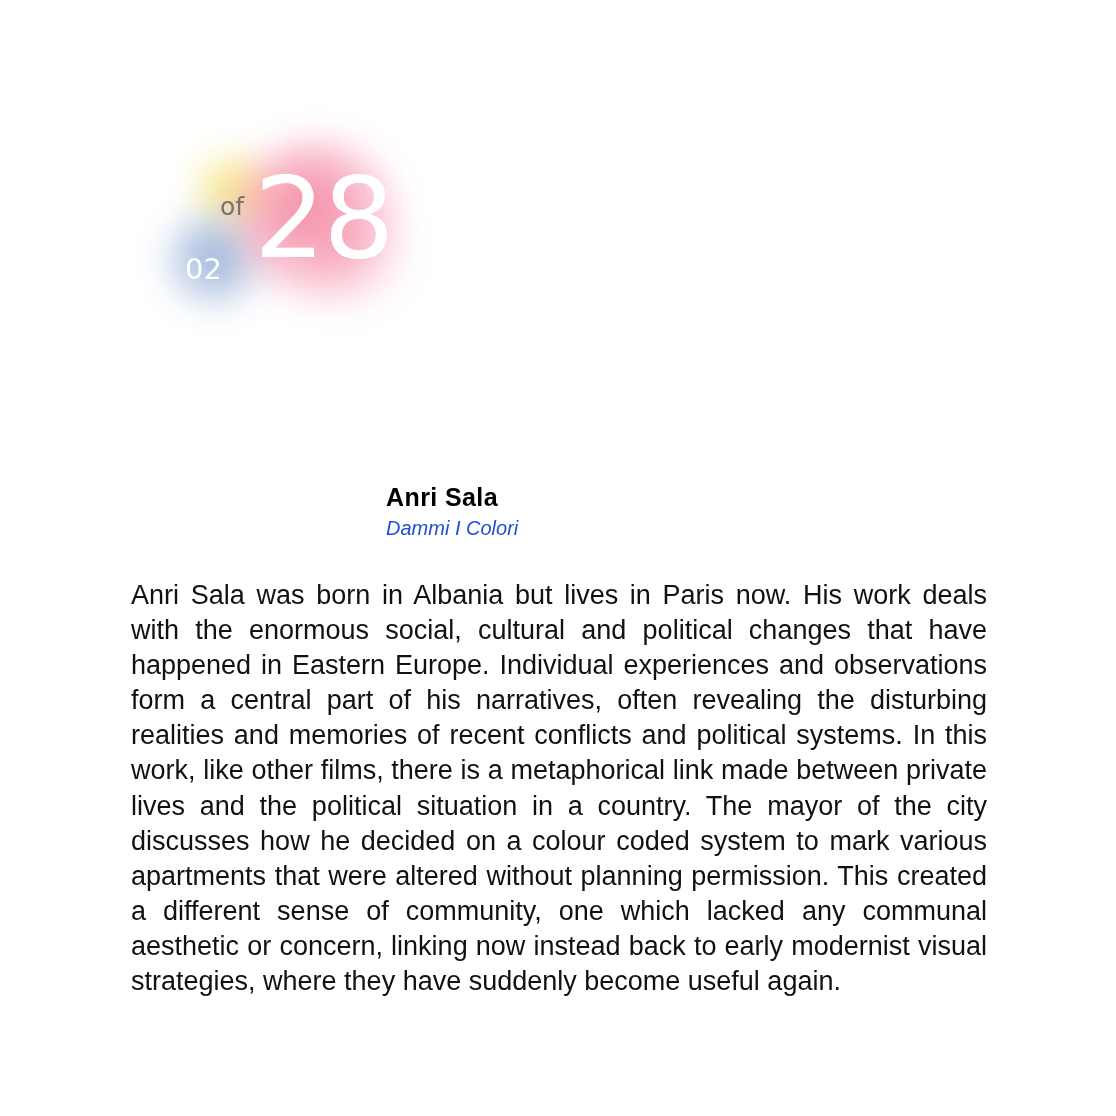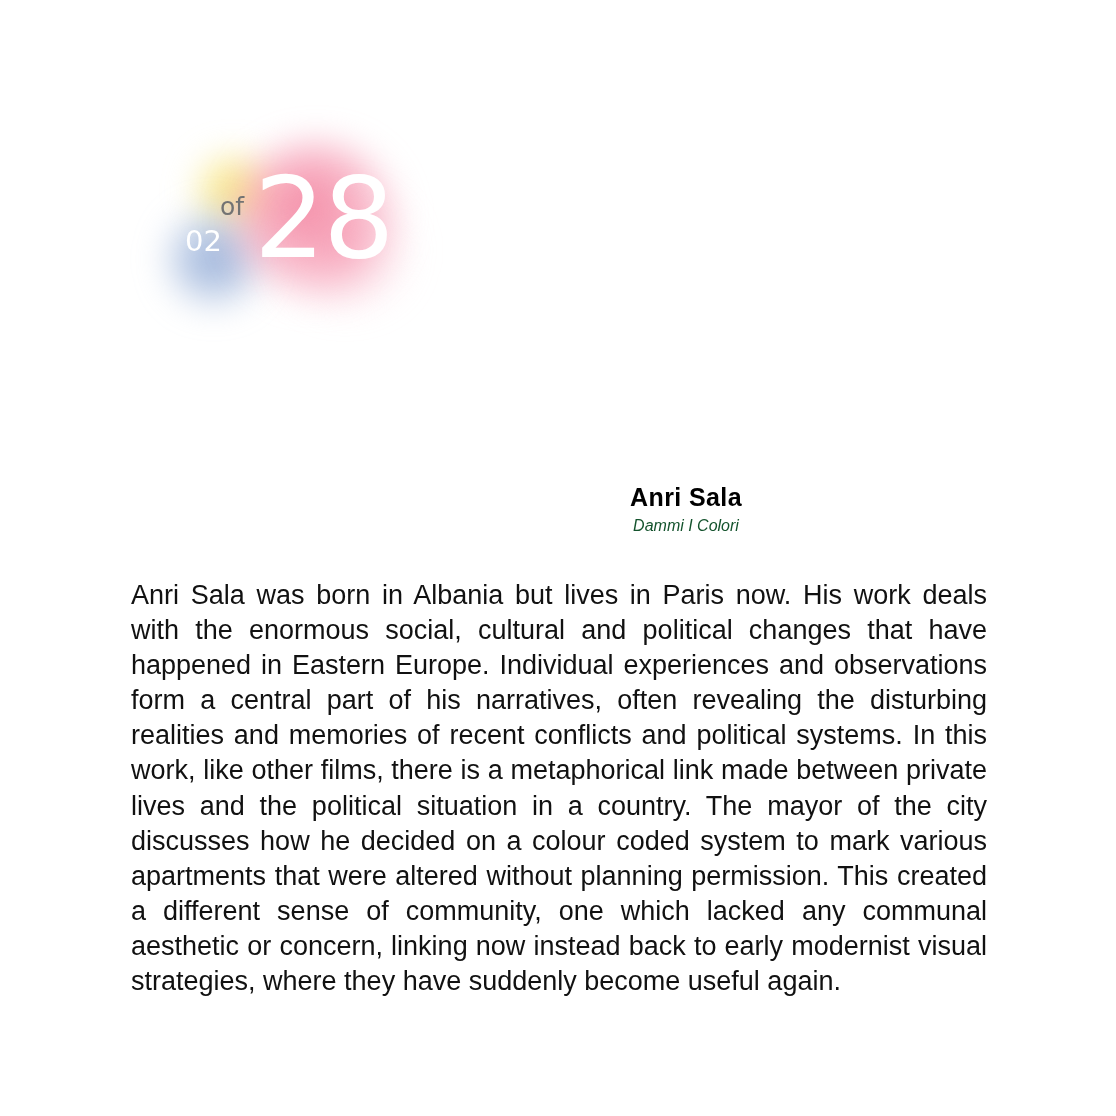--- a/index.html
+++ b/index.html
@@ -73,45 +73,45 @@
     position: absolute;
     left: 70px;
     top: 62px;
     font-size: 25px;
     color: #737373;
     font-family: "DejaVu Sans", sans-serif;
   }
   .num-small {
     position: absolute;
     left: 35px;
-    top: 94px;
+    top: 122px;
     font-size: 29px;
     color: #ffffff;
     font-family: "DejaVu Sans", sans-serif;
   }
 
   
   .title-area {
     position: absolute;
     right: 130px;
     top: 482px;
-    text-align: center;
+    text-align: left;
     width: 600px;
   }
   .artist-name {
     font-size: 25px;
     font-weight: bold;
     letter-spacing: 0.4px;
     color: #000000;
     line-height: 1.25;
   }
   .work-title {
-    font-size: 16px;
+    font-size: 20px;
     font-style: italic;
-    color: #14532d;
+    color: #1d4ed8;
     line-height: 1.35;
     margin-top: 2px;
   }
 
   
   .body-text {
     position: absolute;
     left: 131px;
     top: 578px;
     width: 856px;

